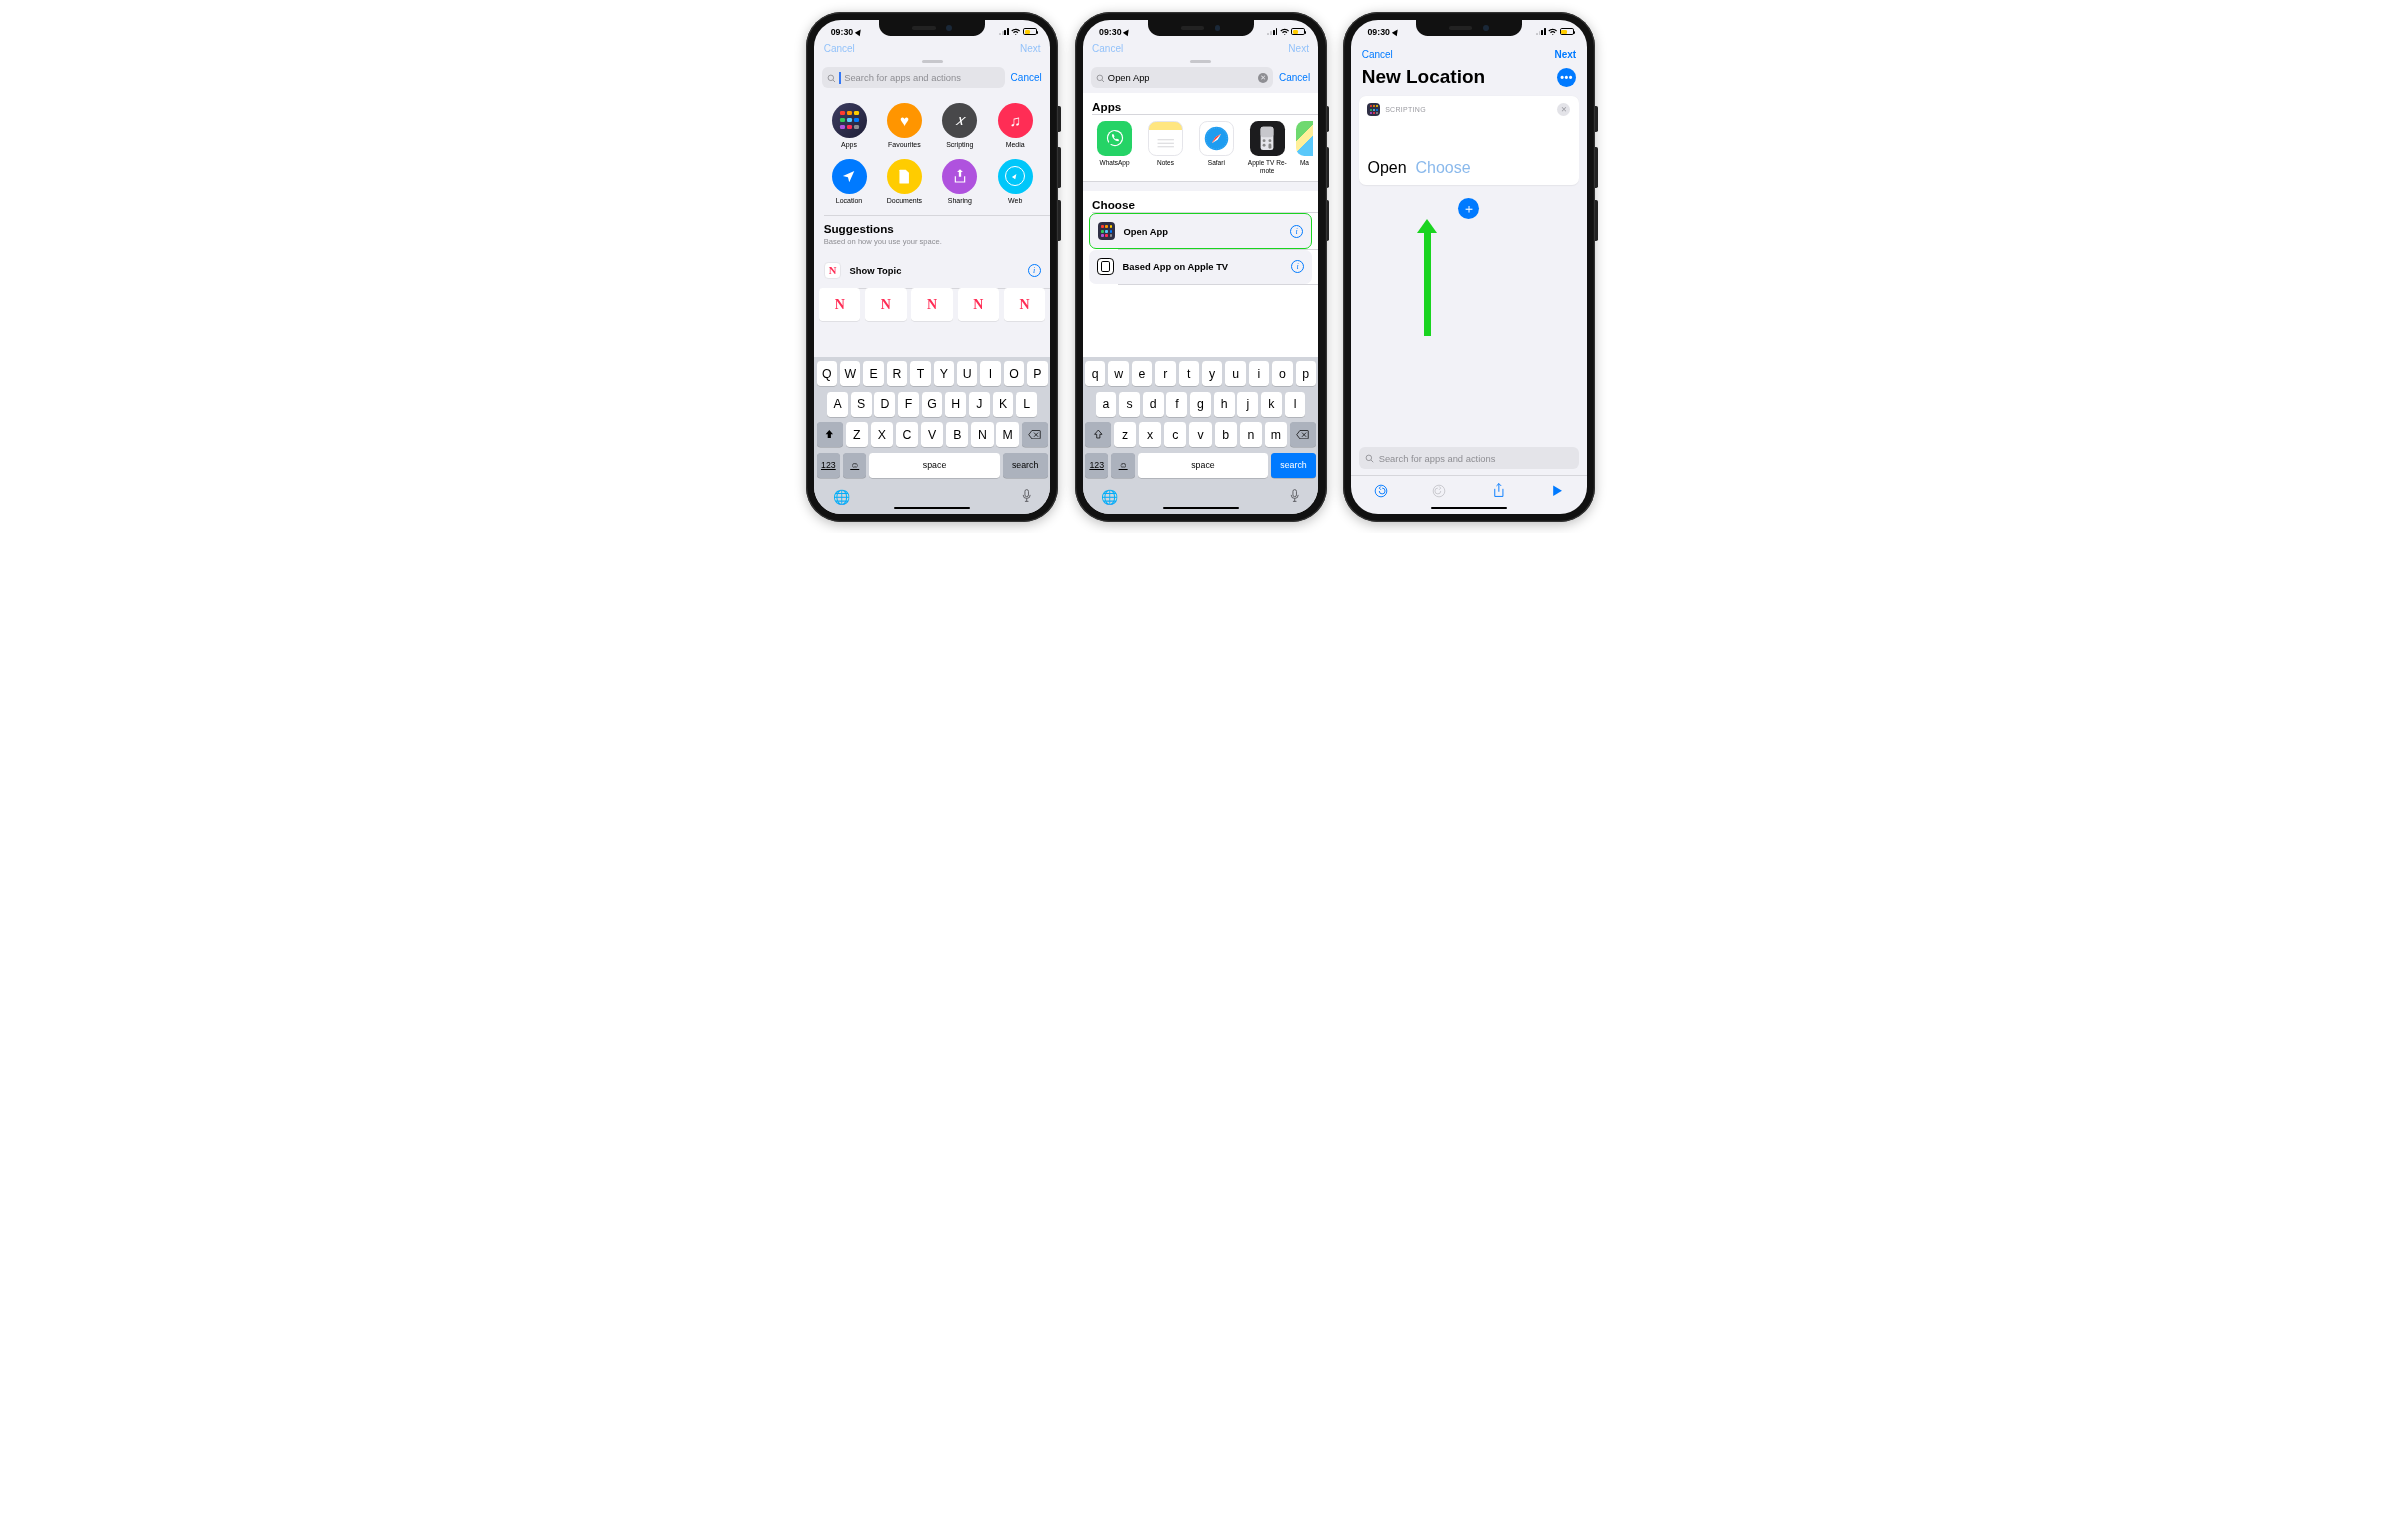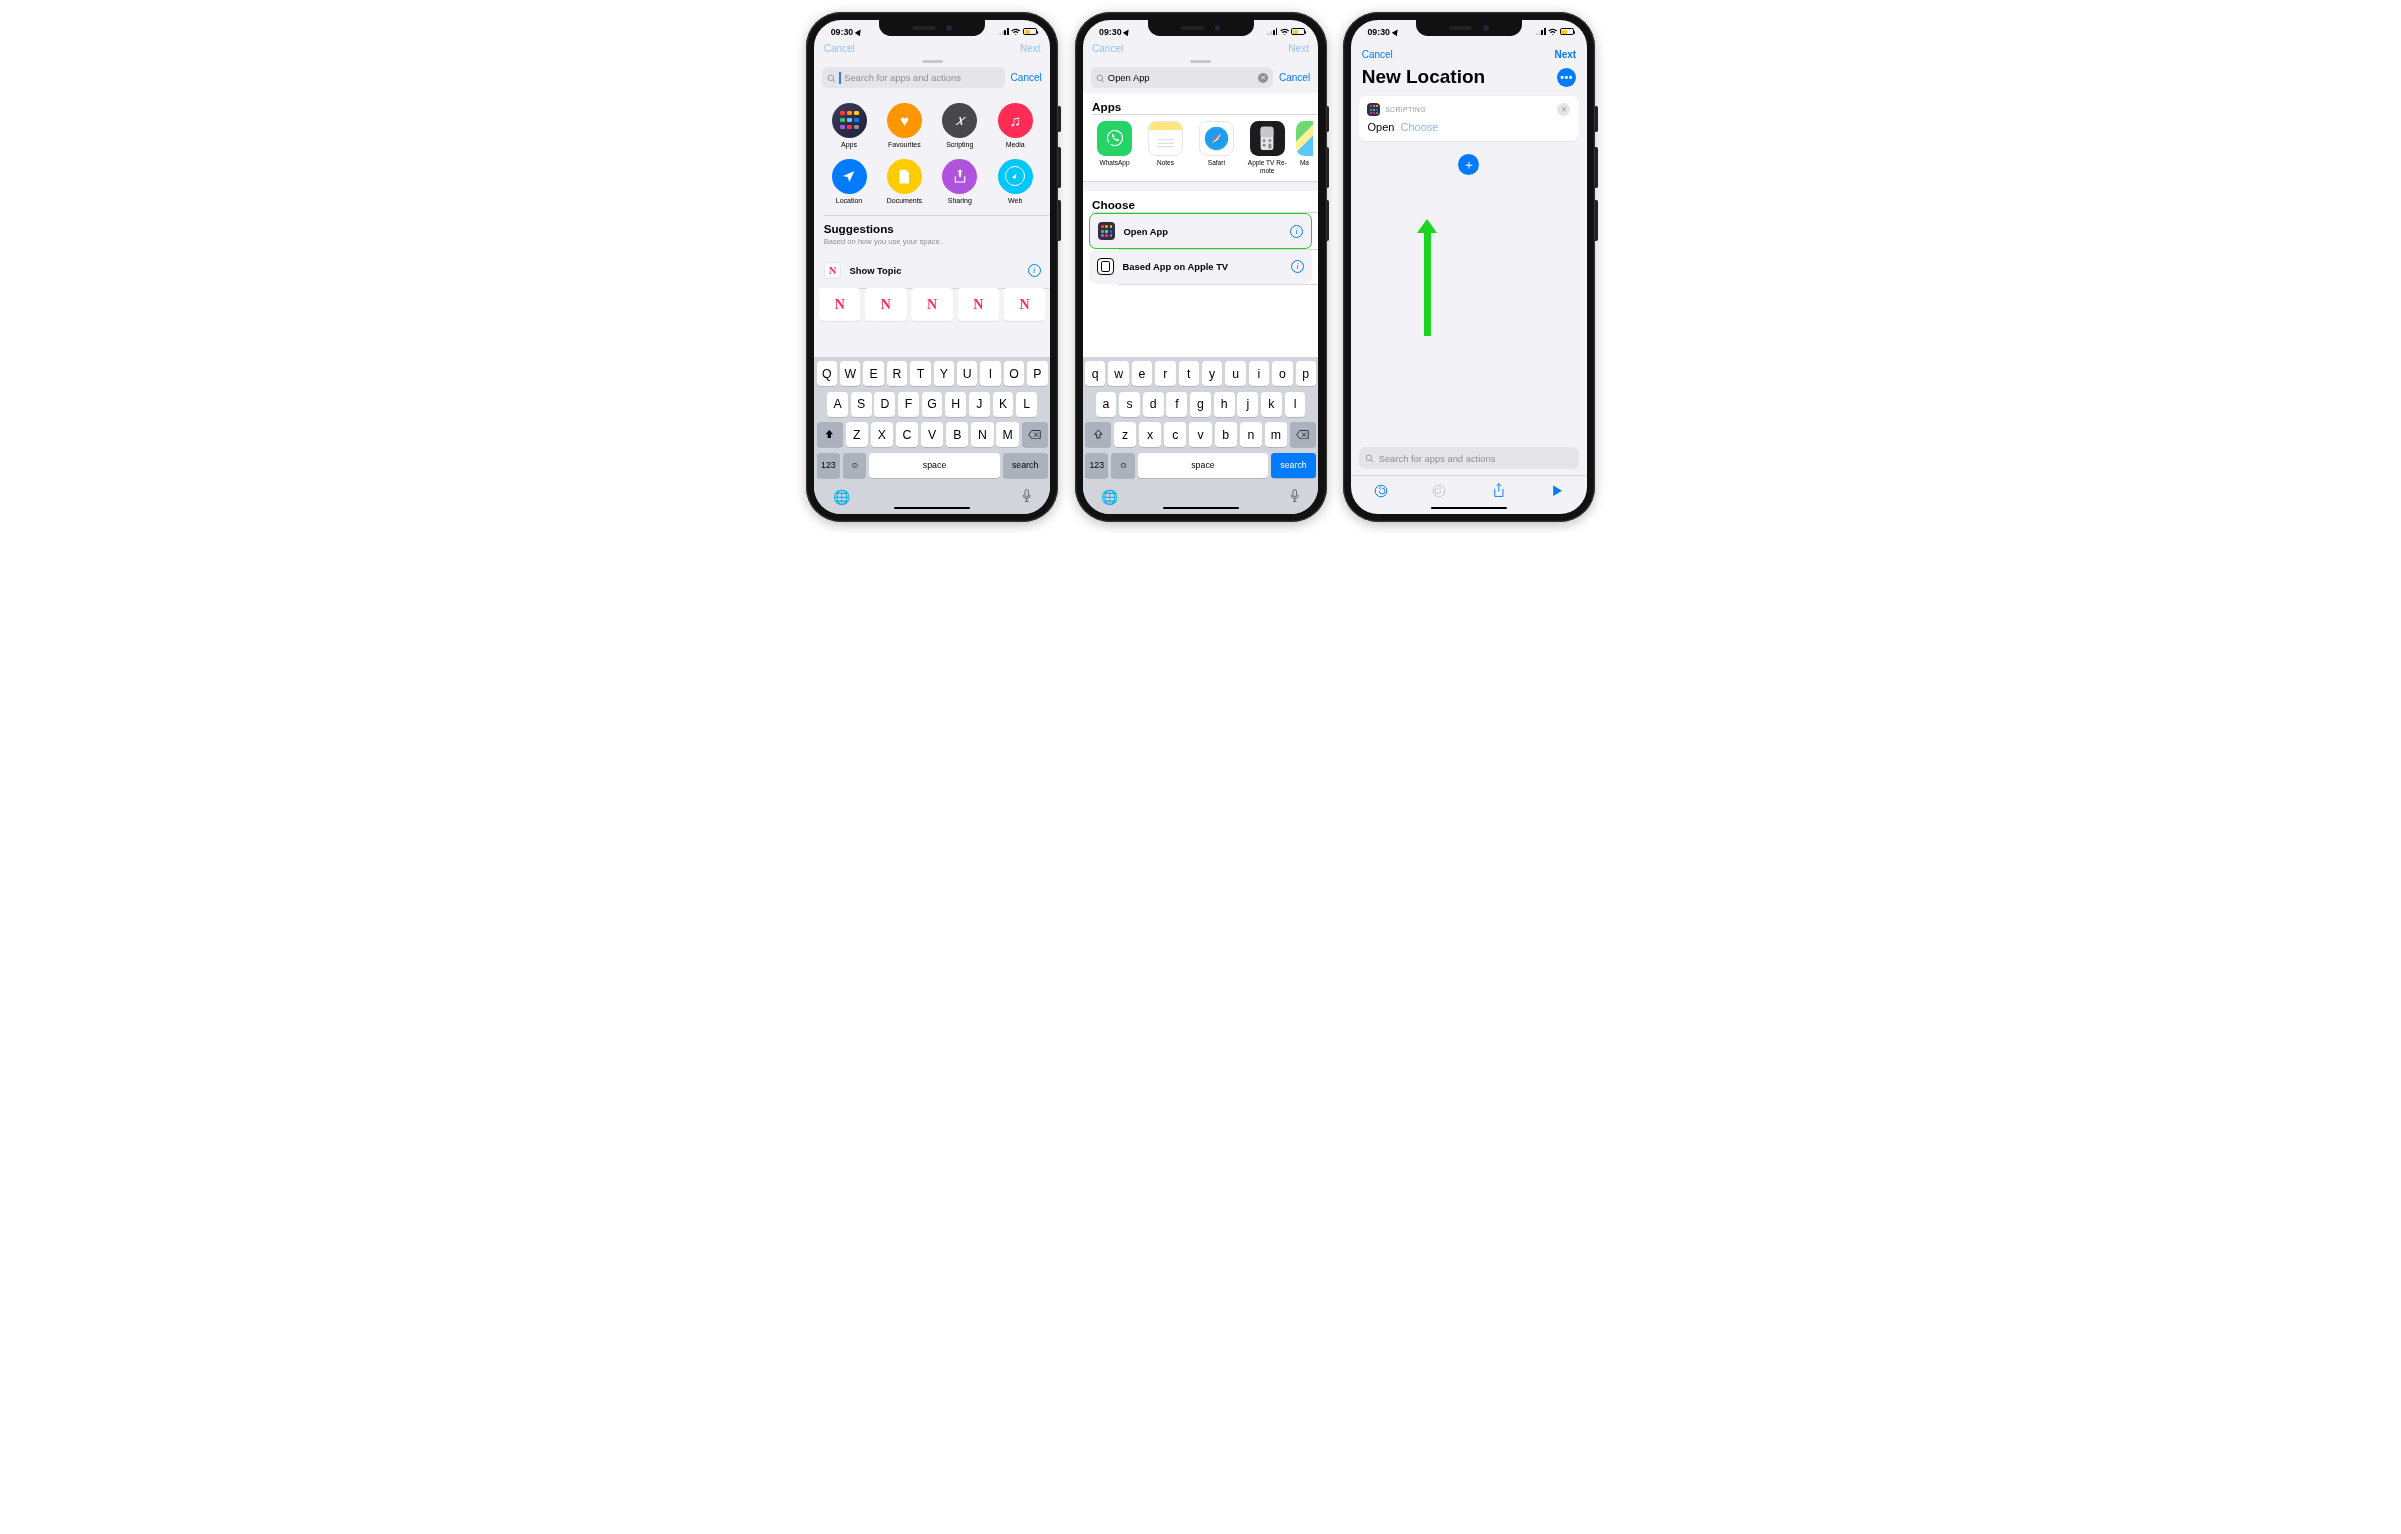--- a/index.html
+++ b/index.html
@@ -108,21 +108,21 @@
   .chip{flex:1;height:33px;background:#fff;border-radius:3.5px;box-shadow:0 0.6px 0.6px rgba(0,0,0,.15);display:flex;align-items:center;justify-content:center;color:#ff2d55;font-weight:bold;font-family:serif;font-size:14px;}
 
   
   .kbd{background:#d1d4db;padding:4.7px 2.3px 8.2px;}
   .krow{display:flex;gap:2.9px;justify-content:center;margin-bottom:5.9px;}
   .key{background:#fff;border-radius:3.5px;box-shadow:0 0.6px 0.6px rgba(0,0,0,.3);height:24.6px;min-width:19px;flex:1;display:flex;align-items:center;justify-content:center;font-size:12.3px;}
   .key.mod{background:#acb2bd;flex:0 0 26px;}
   .key.space{flex:5.5;font-size:8.8px;}
   .key.search{flex:0 0 45px;background:#acb2bd;font-size:8.8px;}
   .key.searchB{flex:0 0 45px;background:#007aff;color:#fff;font-size:8.8px;}
-  .key.sm{flex:0 0 23.5px;font-size:8.8px;}
+  .key.sm{flex:0 0 23.5px;font-size:8.8px;text-decoration:underline;}
   .kbot{display:flex;justify-content:space-between;padding:5.9px 16.4px 0;font-size:14px;color:#4a4a4f;}
 
   
   .apps-row{display:flex;gap:5.9px;padding:5.9px 0 7px 9.4px;overflow:hidden;}
   .app{width:45px;flex:none;display:flex;flex-direction:column;align-items:center;gap:2.9px;}
   .app-ic{width:35px;height:35px;border-radius:8.2px;display:flex;align-items:center;justify-content:center;font-size:17.6px;}
   .app-lbl{font-size:6.5px;text-align:center;line-height:1.2;}
   .wa{background:#25D366;color:#fff;}
   .notes{background:linear-gradient(#ffe680 25%,#fff 25%);border:0.6px solid #e5e5ea;}
   .safari{background:#fff;border:0.6px solid #e5e5ea;}
@@ -138,21 +138,21 @@
   .tv-ic div{width:8.2px;height:10.6px;border:1.2px solid #000;border-radius:1.8px;}
 
   
   .nav3{display:flex;justify-content:space-between;align-items:center;padding:5.9px 10.6px 3.5px;}
   .title3{font-size:19px;font-weight:800;padding:2.3px 10.6px 8.2px;display:flex;align-items:center;justify-content:space-between;}
   .dots-btn{width:19px;height:19px;border-radius:50%;background:#007aff;color:#fff;display:flex;align-items:center;justify-content:center;font-size:10.6px;letter-spacing:0.6px;}
   .card3{margin:0 8.2px;background:#fff;border-radius:7px;padding:7px 8.2px 8.2px;box-shadow:0 0.6px 1.2px rgba(0,0,0,.06);position:relative;}
   .card-head{display:flex;align-items:center;gap:4.7px;}
   .card-head .lbl{font-size:7px;color:#9a9aa0;letter-spacing:0.3px;}
   .x-circ{width:13px;height:13px;border-radius:50%;background:#e3e3e8;color:#9a9aa0;display:flex;align-items:center;justify-content:center;font-size:7.6px;margin-left:auto;}
-  .card-body{padding-top:4.7px;font-size:11px;}
+  .card-body{padding-top:4.7px;font-size:16px;margin-top:38px;}
   .choose{color:#8ab9ec;}
   .plus{width:21px;height:21px;border-radius:50%;background:#007aff;color:#fff;display:flex;align-items:center;justify-content:center;font-size:13px;margin:13px auto;}
   .arrow-over{position:absolute;left:73px;top:134px;width:7px;height:106px;background:#1ad420;}
   .arrow-over::before{content:"";position:absolute;top:-11.7px;left:-7px;width:0;height:0;border-left:10.6px solid transparent;border-right:10.6px solid transparent;border-bottom:14px solid #1ad420;}
 
   .s3-bottom{margin-top:auto;}
   .search3{margin:0 8.2px 5.9px;height:22px;background:#e4e4e9;border-radius:5.9px;display:flex;align-items:center;padding:0 5.9px;gap:4.7px;color:#8e8e93;font-size:9.4px;}
   .toolbar3{display:flex;justify-content:space-around;align-items:center;padding:7px 0 15.2px;border-top:0.6px solid #d6d6db;}
   .tb{width:15.2px;height:15.2px;color:#007aff;display:flex;align-items:center;justify-content:center;}
   .tb.dis{color:#c7c7cc;}

